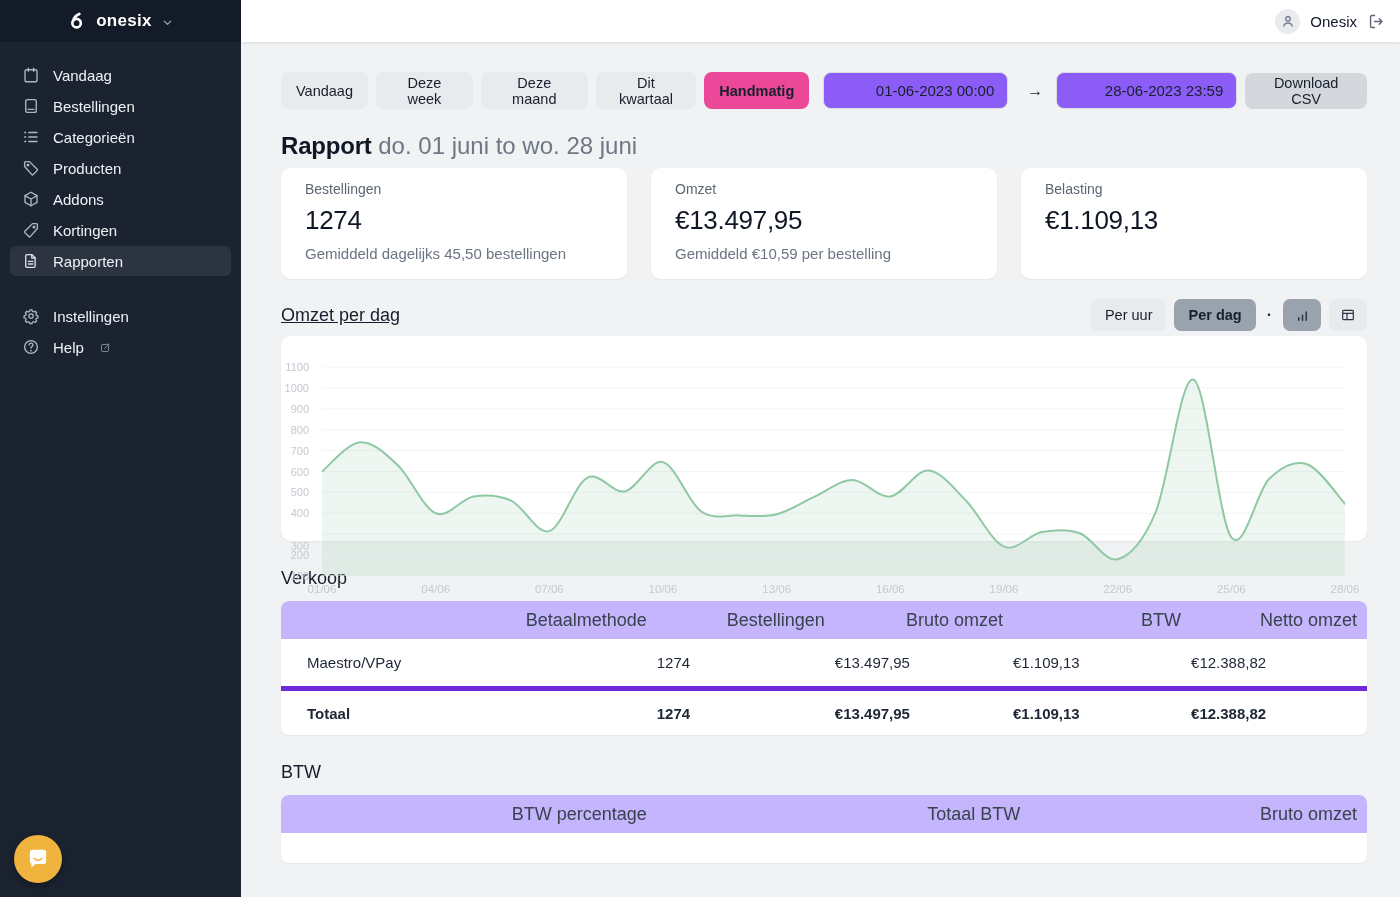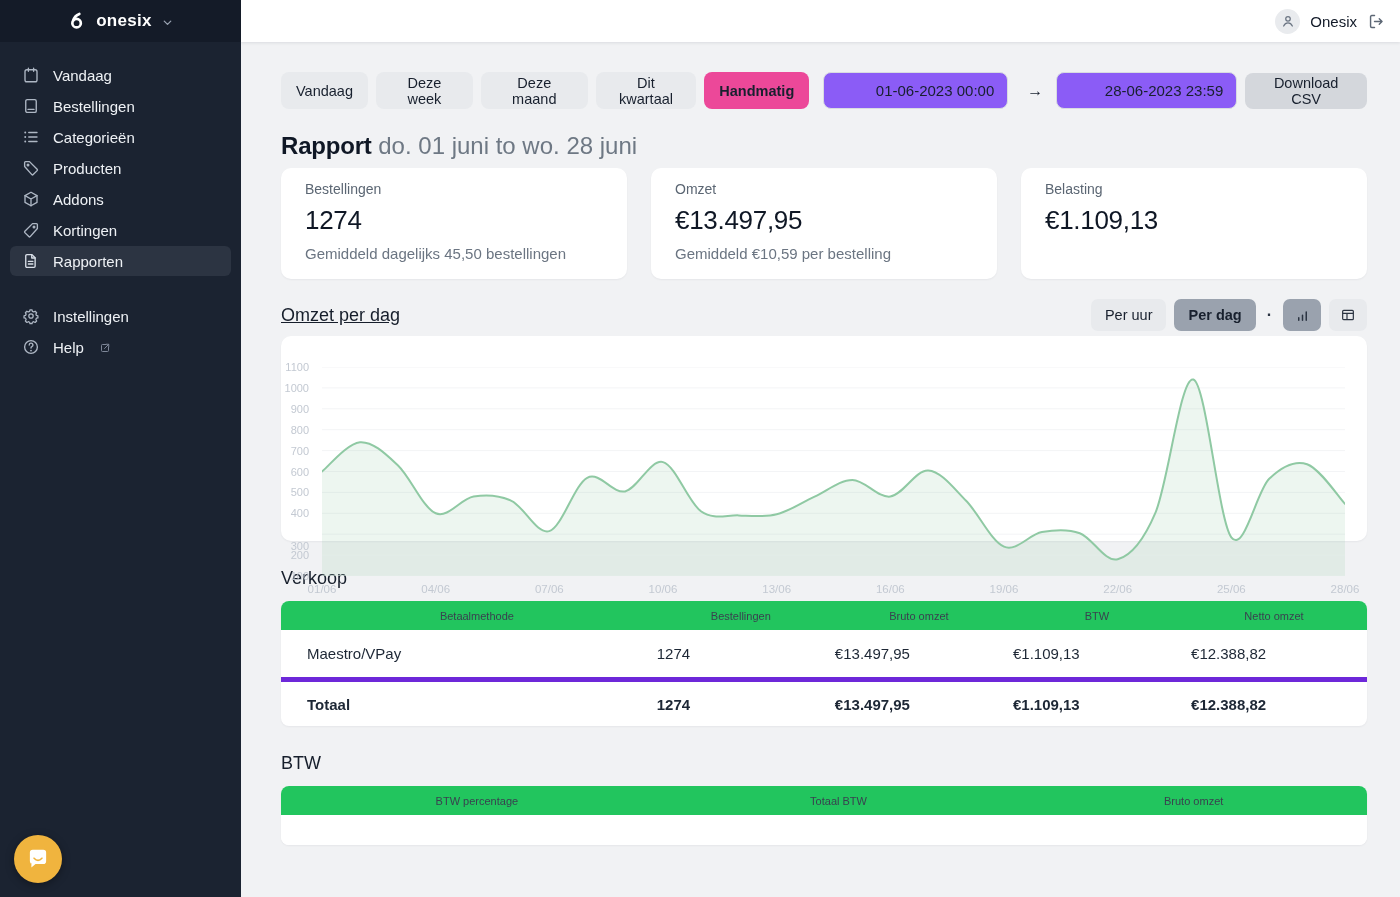--- a/index.html
+++ b/index.html
@@ -68,21 +68,21 @@
   .chart-yaxis { position:absolute; left:0; top:31px; width:34px; height:209px; }
   .chart-yaxis span { position:absolute; right:6px; width:28px; text-align:right; font-size:11px; line-height:10px; color:#c3c9d2; }
   .chart-plot { position:absolute; left:41px; top:31px; width:1023px; height:209px; }
   .chart-xaxis { position:absolute; left:41px; top:247px; width:1023px; height:14px; }
   .chart-xaxis span { position:absolute; transform:translateX(-50%); font-size:11.5px; color:#c3c9d2; white-space:nowrap; }
 
   
   .table-heading { margin-top:27px; font-size:18px; color:#161e2b; }
   .table-card { margin-top:12px; background:#fff; border-radius:8px; overflow:hidden; box-shadow:0 1px 2px rgba(16,24,40,.05); }
   table { width:100%; border-collapse:collapse; table-layout:fixed; }
-  th { background:#22c55e; text-align:center; font-weight:500; font-size:11px; color:#39424f; padding:8.5px 10px 8.5px 0; }
+  th { background:#c4b5fd; text-align:right; font-weight:500; font-size:18px; color:#39424f; padding:8.5px 10px 8.5px 0; }
   th:first-child, td:first-child { padding-left:26px; }
   td { font-size:15px; color:#1d2735; padding:15px 10px 15px 0; }
   tr.data-row { border-bottom:5px solid #6d28d9;margin-left:41px; }
   tr.total-row td { font-weight:700; padding:13.5px 10px 13.5px 0; }
   tr.total-row td:first-child { padding-left:26px; }
   .table-filler { height:30px; background:#fff; }
 </style>
 </head>
 <body>
 

